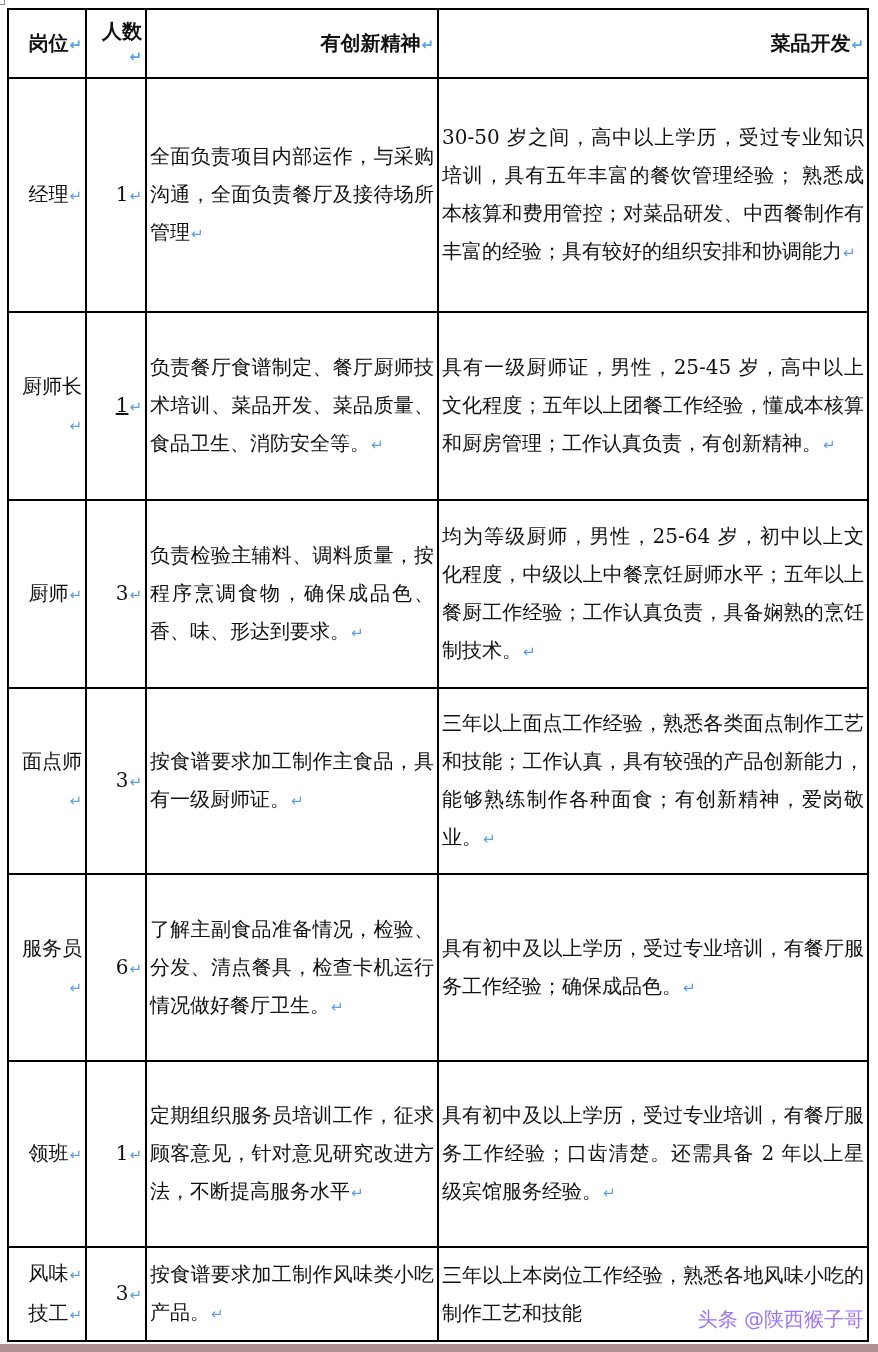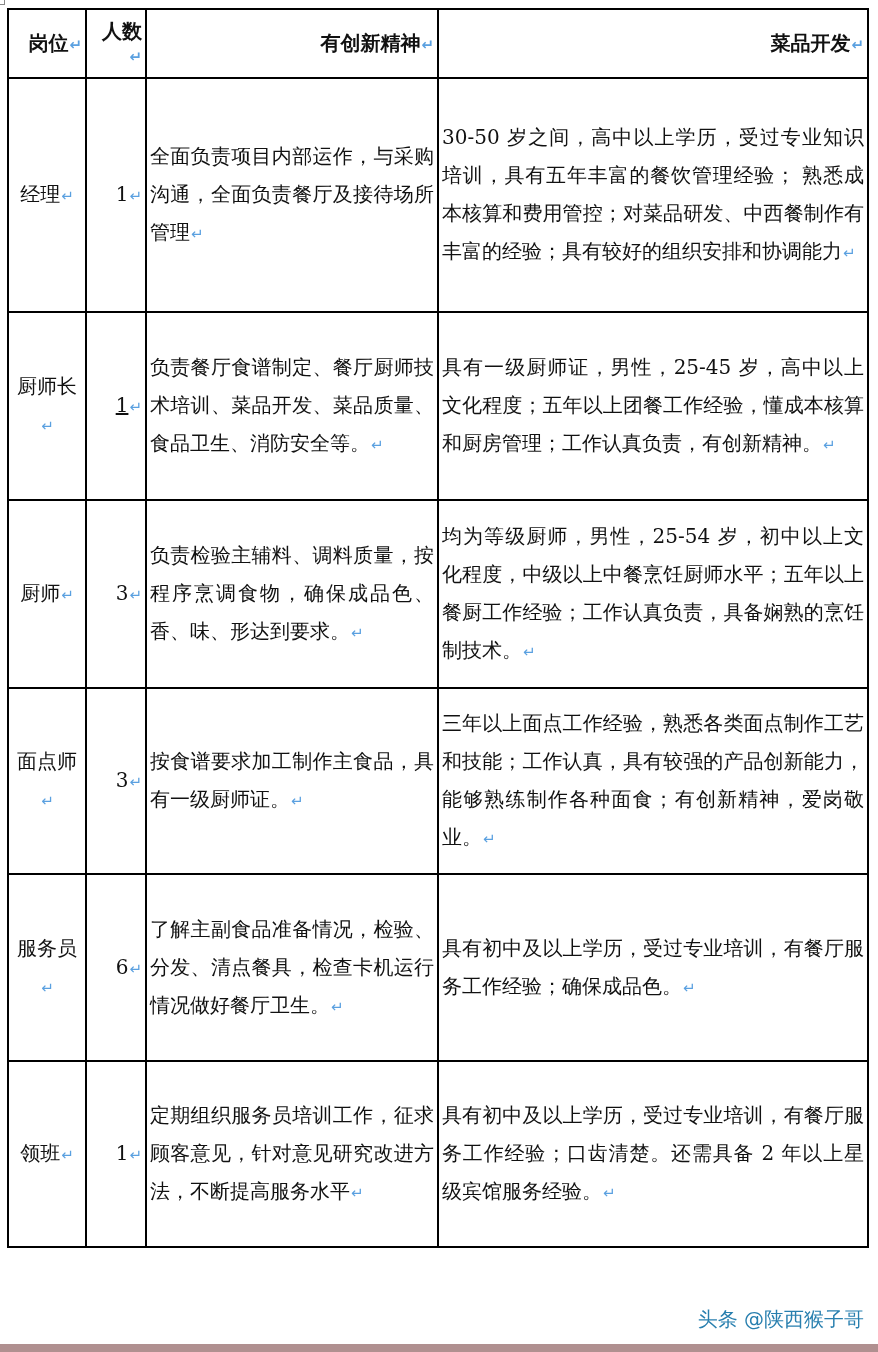--- a/index.html
+++ b/index.html
@@ -31,32 +31,32 @@
       font-family: "DejaVu Sans", "Liberation Sans", sans-serif;
       height: 67px;
       text-align: right;
       font-size: 20px;
       line-height: 24px;
     }
     .col-pos { width: 78px; }
     .col-cnt { width: 60px; }
     .col-duty { width: 292px; }
     .col-req { width: auto; }
-    td.pos, td.cnt { text-align: center; }
+    td.pos, td.cnt { text-align: right; }
     td.cnt { text-align: right; padding-right: 6px; }
     td.duty, td.req { text-align: justify; padding-left: 4px; padding-right: 4px; }
     .ret {
       color: #5aa0e0; font-size: 15px; font-family: "DejaVu Sans", sans-serif;
       margin-left: 1px;
     }
     .underline { text-decoration: underline; }
     .watermark {
       position: absolute; right: 14px; top: 1306px;
       font-family: "DejaVu Sans", "Liberation Sans", sans-serif;
-      font-size: 20px; color: #0369a1;
+      font-size: 20px; color: #8b5cf6;
       text-shadow: 0 0 2px #fff, 0 0 3px #fff;
       opacity: 0.85;
     }
     .bottom-bar {
       position: absolute; left: 0; right: 0; top: 1344px; height: 8px;
       background: #b09090;
     }
     .bottom-bar-top {
       position: absolute; left: 0; right: 0; top: 1342px; height: 2px;
       background: #ffffff;
@@ -95,21 +95,21 @@
       <td class="pos"><span>厨师长</span><span class="ret">↵</span></td>
       <td class="cnt"><span class="underline">1</span><span class="ret">↵</span></td>
       <td class="duty"><span>负责餐厅食谱制定、餐厅厨师技术培训、菜品开发、菜品质量、食品卫生、消防安全等。</span><span class="ret">↵</span></td>
       <td class="req"><span>具有一级厨师证，男性，25-45 岁，高中以上文化程度；五年以上团餐工作经验，懂成本核算和厨房管理；工作认真负责，有创新精神。</span><span class="ret">↵</span></td>
     </tr>
 
     <tr style="height:188px;">
       <td class="pos"><span>厨师</span><span class="ret">↵</span></td>
       <td class="cnt"><span>3</span><span class="ret">↵</span></td>
       <td class="duty"><span>负责检验主辅料、调料质量，按程序烹调食物，确保成品色、香、味、形达到要求。</span><span class="ret">↵</span></td>
-      <td class="req"><span>均为等级厨师，男性，25-54 岁，初中以上文化程度，中级以上中餐烹饪厨师水平；五年以上餐厨工作经验；工作认真负责，具备娴熟的烹饪制技术。</span><span class="ret">↵</span></td>
+      <td class="req"><span>均为等级厨师，男性，25-64 岁，初中以上文化程度，中级以上中餐烹饪厨师水平；五年以上餐厨工作经验；工作认真负责，具备娴熟的烹饪制技术。</span><span class="ret">↵</span></td>
     </tr>
 
     <tr style="height:186px;">
       <td class="pos"><span>面点师</span><span class="ret">↵</span></td>
       <td class="cnt"><span>3</span><span class="ret">↵</span></td>
       <td class="duty"><span>按食谱要求加工制作主食品，具有一级厨师证。</span><span class="ret">↵</span></td>
       <td class="req"><span>三年以上面点工作经验，熟悉各类面点制作工艺和技能；工作认真，具有较强的产品创新能力，能够熟练制作各种面食；有创新精神，爱岗敬业。</span><span class="ret">↵</span></td>
     </tr>
 
     <tr style="height:187px;">
@@ -119,18 +119,24 @@
       <td class="req"><span>具有初中及以上学历，受过专业培训，有餐厅服务工作经验；确保成品色。</span><span class="ret">↵</span></td>
     </tr>
 
     <tr style="height:186px;">
       <td class="pos"><span>领班</span><span class="ret">↵</span></td>
       <td class="cnt"><span>1</span><span class="ret">↵</span></td>
       <td class="duty"><span>定期组织服务员培训工作，征求顾客意见，针对意见研究改进方法，不断提高服务水平</span><span class="ret">↵</span></td>
       <td class="req"><span>具有初中及以上学历，受过专业培训，有餐厅服务工作经验；口齿清楚。还需具备 2 年以上星级宾馆服务经验。</span><span class="ret">↵</span></td>
     </tr>
 
+    <tr style="height:94px;">
+      <td class="pos"><span>风味</span><span class="ret">↵</span><br><span>技工</span><span class="ret">↵</span></td>
+      <td class="cnt"><span>3</span><span class="ret">↵</span></td>
+      <td class="duty"><span>按食谱要求加工制作风味类小吃产品。</span><span class="ret">↵</span></td>
+      <td class="req"><span>三年以上本岗位工作经验，熟悉各地风味小吃的制作工艺和技能</span></td>
+    </tr>
   </tbody>
 </table>
 
 <div class="watermark">头条 @陕西猴子哥</div>
 <div class="bottom-bar-top"></div>
 <div class="bottom-bar"></div>
 
 </body></html>

